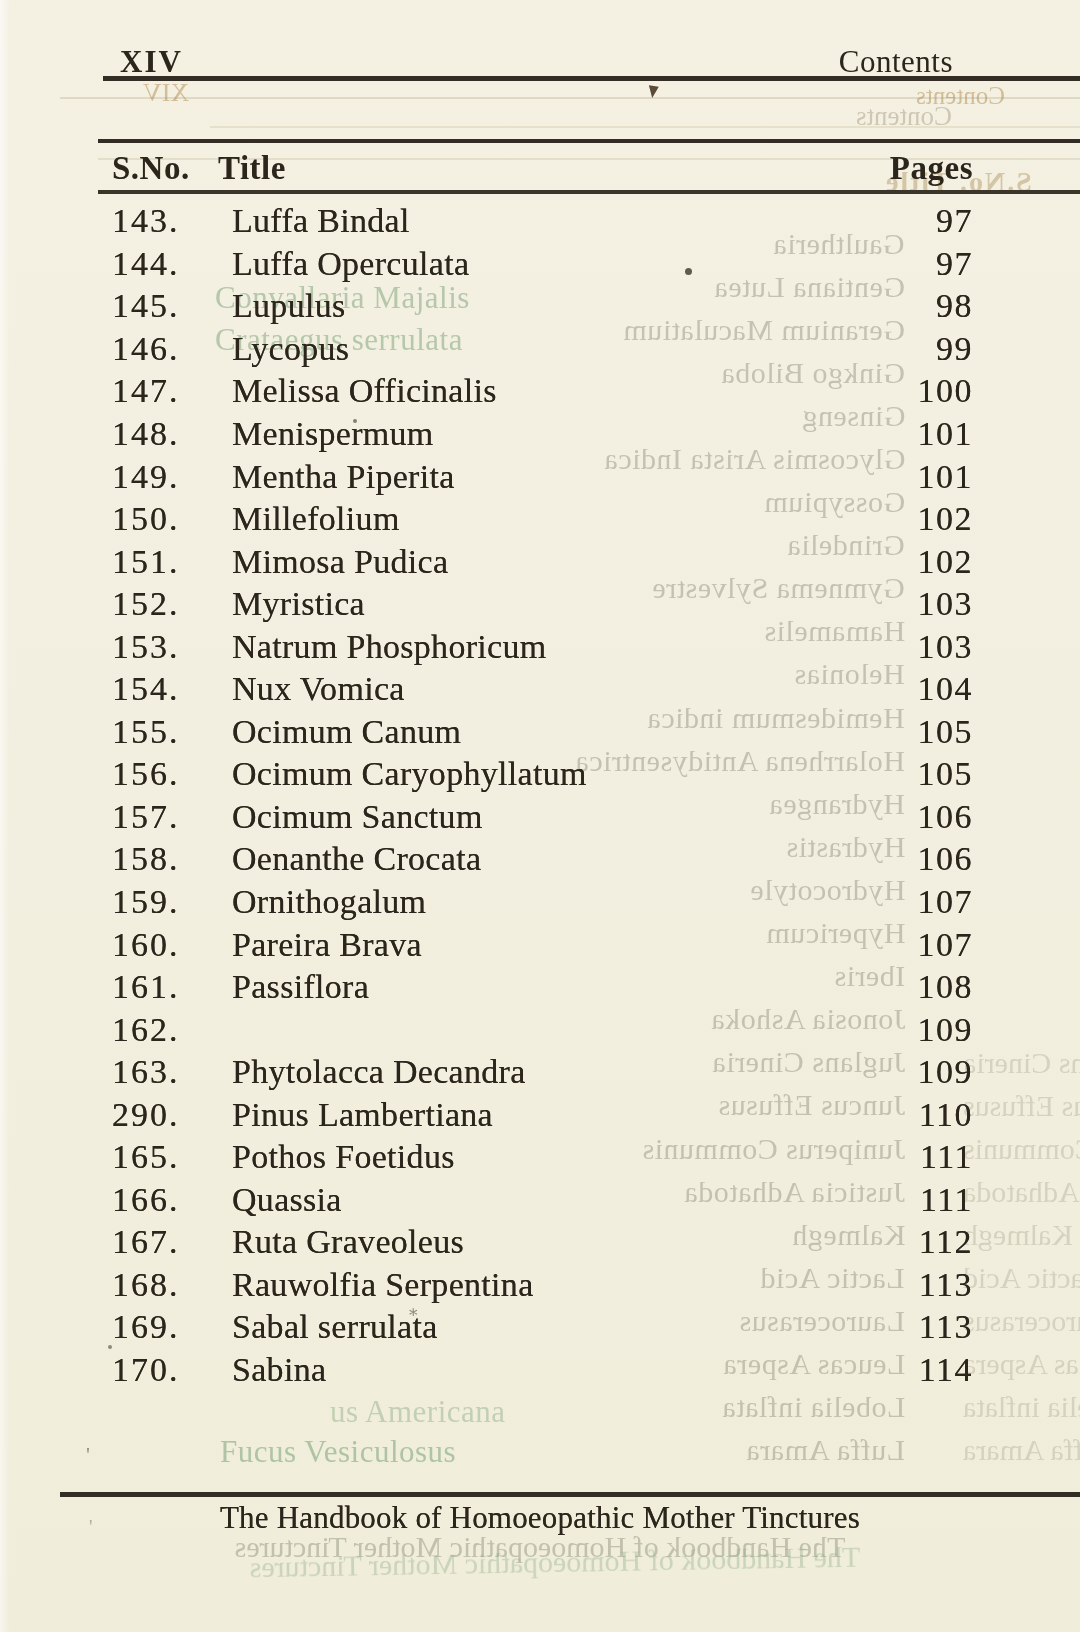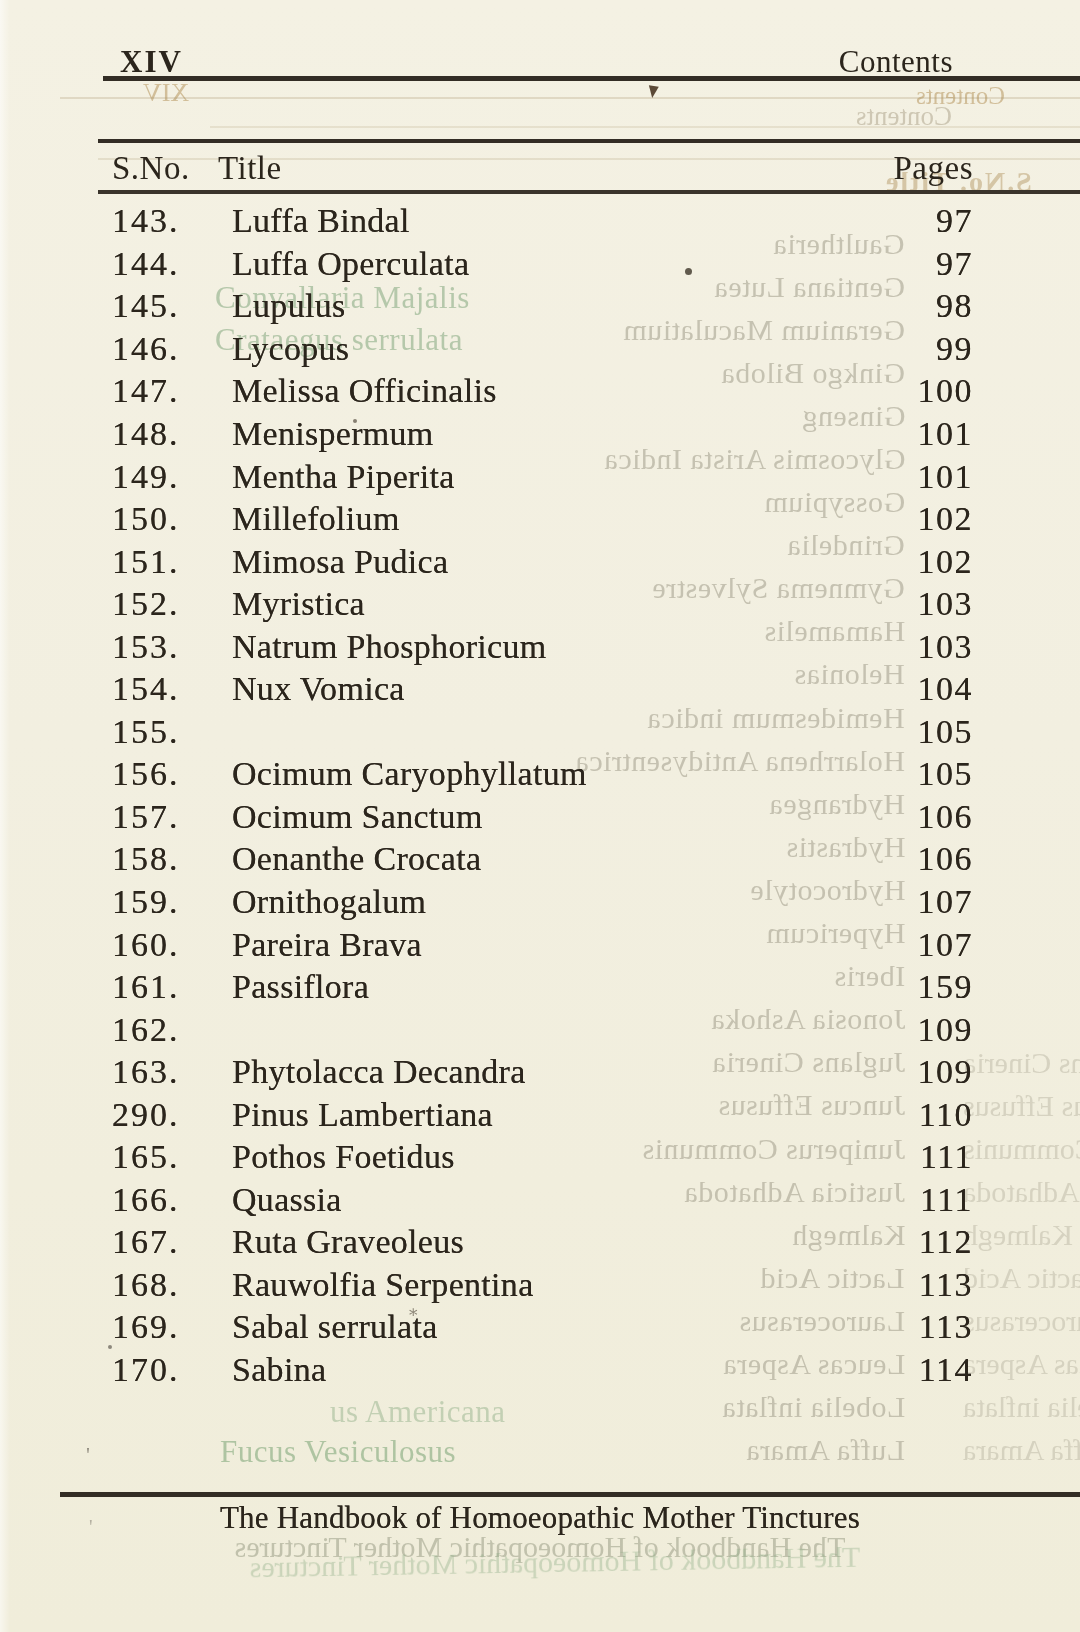--- a/index.html
+++ b/index.html
@@ -20,21 +20,21 @@
   .rule-top{left:103px; right:0; top:76px; height:5px;}
   .rule-t2{left:98px; right:0; top:139px; height:4px;}
   .rule-t3{left:98px; right:0; top:190px; height:4px; background:#3a342b;}
   .rule-footer{left:60px; right:0; top:1492px; height:5px;}
   .grule{position:absolute; height:2px; background:rgba(168,148,108,.26);}
   
   .hdr-num{position:absolute; left:120px; top:44px; font-size:31px; font-weight:700; letter-spacing:2px;}
   .hdr-title{position:absolute; right:127px; top:44px; font-size:31px; letter-spacing:.5px;}
   
   .colhead{position:absolute; left:112px; right:107px; top:150px; display:flex; align-items:baseline;
-           font-size:33px; font-weight:400; letter-spacing:.5px;}
+           font-size:33px; font-weight:700; letter-spacing:.5px;}
   .ch-sno{width:106px;}
   .ch-pages{margin-left:auto;text-align:right;}
   
   .rows{position:absolute; left:112px; right:107px; top:200px;}
   .row{height:42.55px; display:flex; align-items:center; font-size:34px;
        text-shadow:0 0 .6px rgba(43,37,28,.85);}
   .sno{width:106px; letter-spacing:2px;}
   .title{letter-spacing:.3px; white-space:nowrap;margin-left:14px;}
   .pg{margin-left:auto; letter-spacing:1.5px;}
   
@@ -269,20 +269,21 @@
       </div>
 
       <div class="row">
         <span class="sno">154.</span>
         <span class="title">Nux Vomica</span>
         <span class="pg">104</span>
       </div>
 
       <div class="row">
         <span class="sno">155.</span>
+        <span class="title">Ocimum Canum</span>
         <span class="pg">105</span>
       </div>
 
       <div class="row">
         <span class="sno">156.</span>
         <span class="title">Ocimum Caryophyllatum</span>
         <span class="pg">105</span>
       </div>
 
       <div class="row">
@@ -305,21 +306,21 @@
 
       <div class="row">
         <span class="sno">160.</span>
         <span class="title">Pareira Brava</span>
         <span class="pg">107</span>
       </div>
 
       <div class="row">
         <span class="sno">161.</span>
         <span class="title">Passiflora</span>
-        <span class="pg">159</span>
+        <span class="pg">108</span>
       </div>
 
       <div class="row">
         <span class="sno">162.</span>
         <span class="pg">109</span>
       </div>
 
       <div class="row">
         <span class="sno">163.</span>
         <span class="title">Phytolacca Decandra</span>

